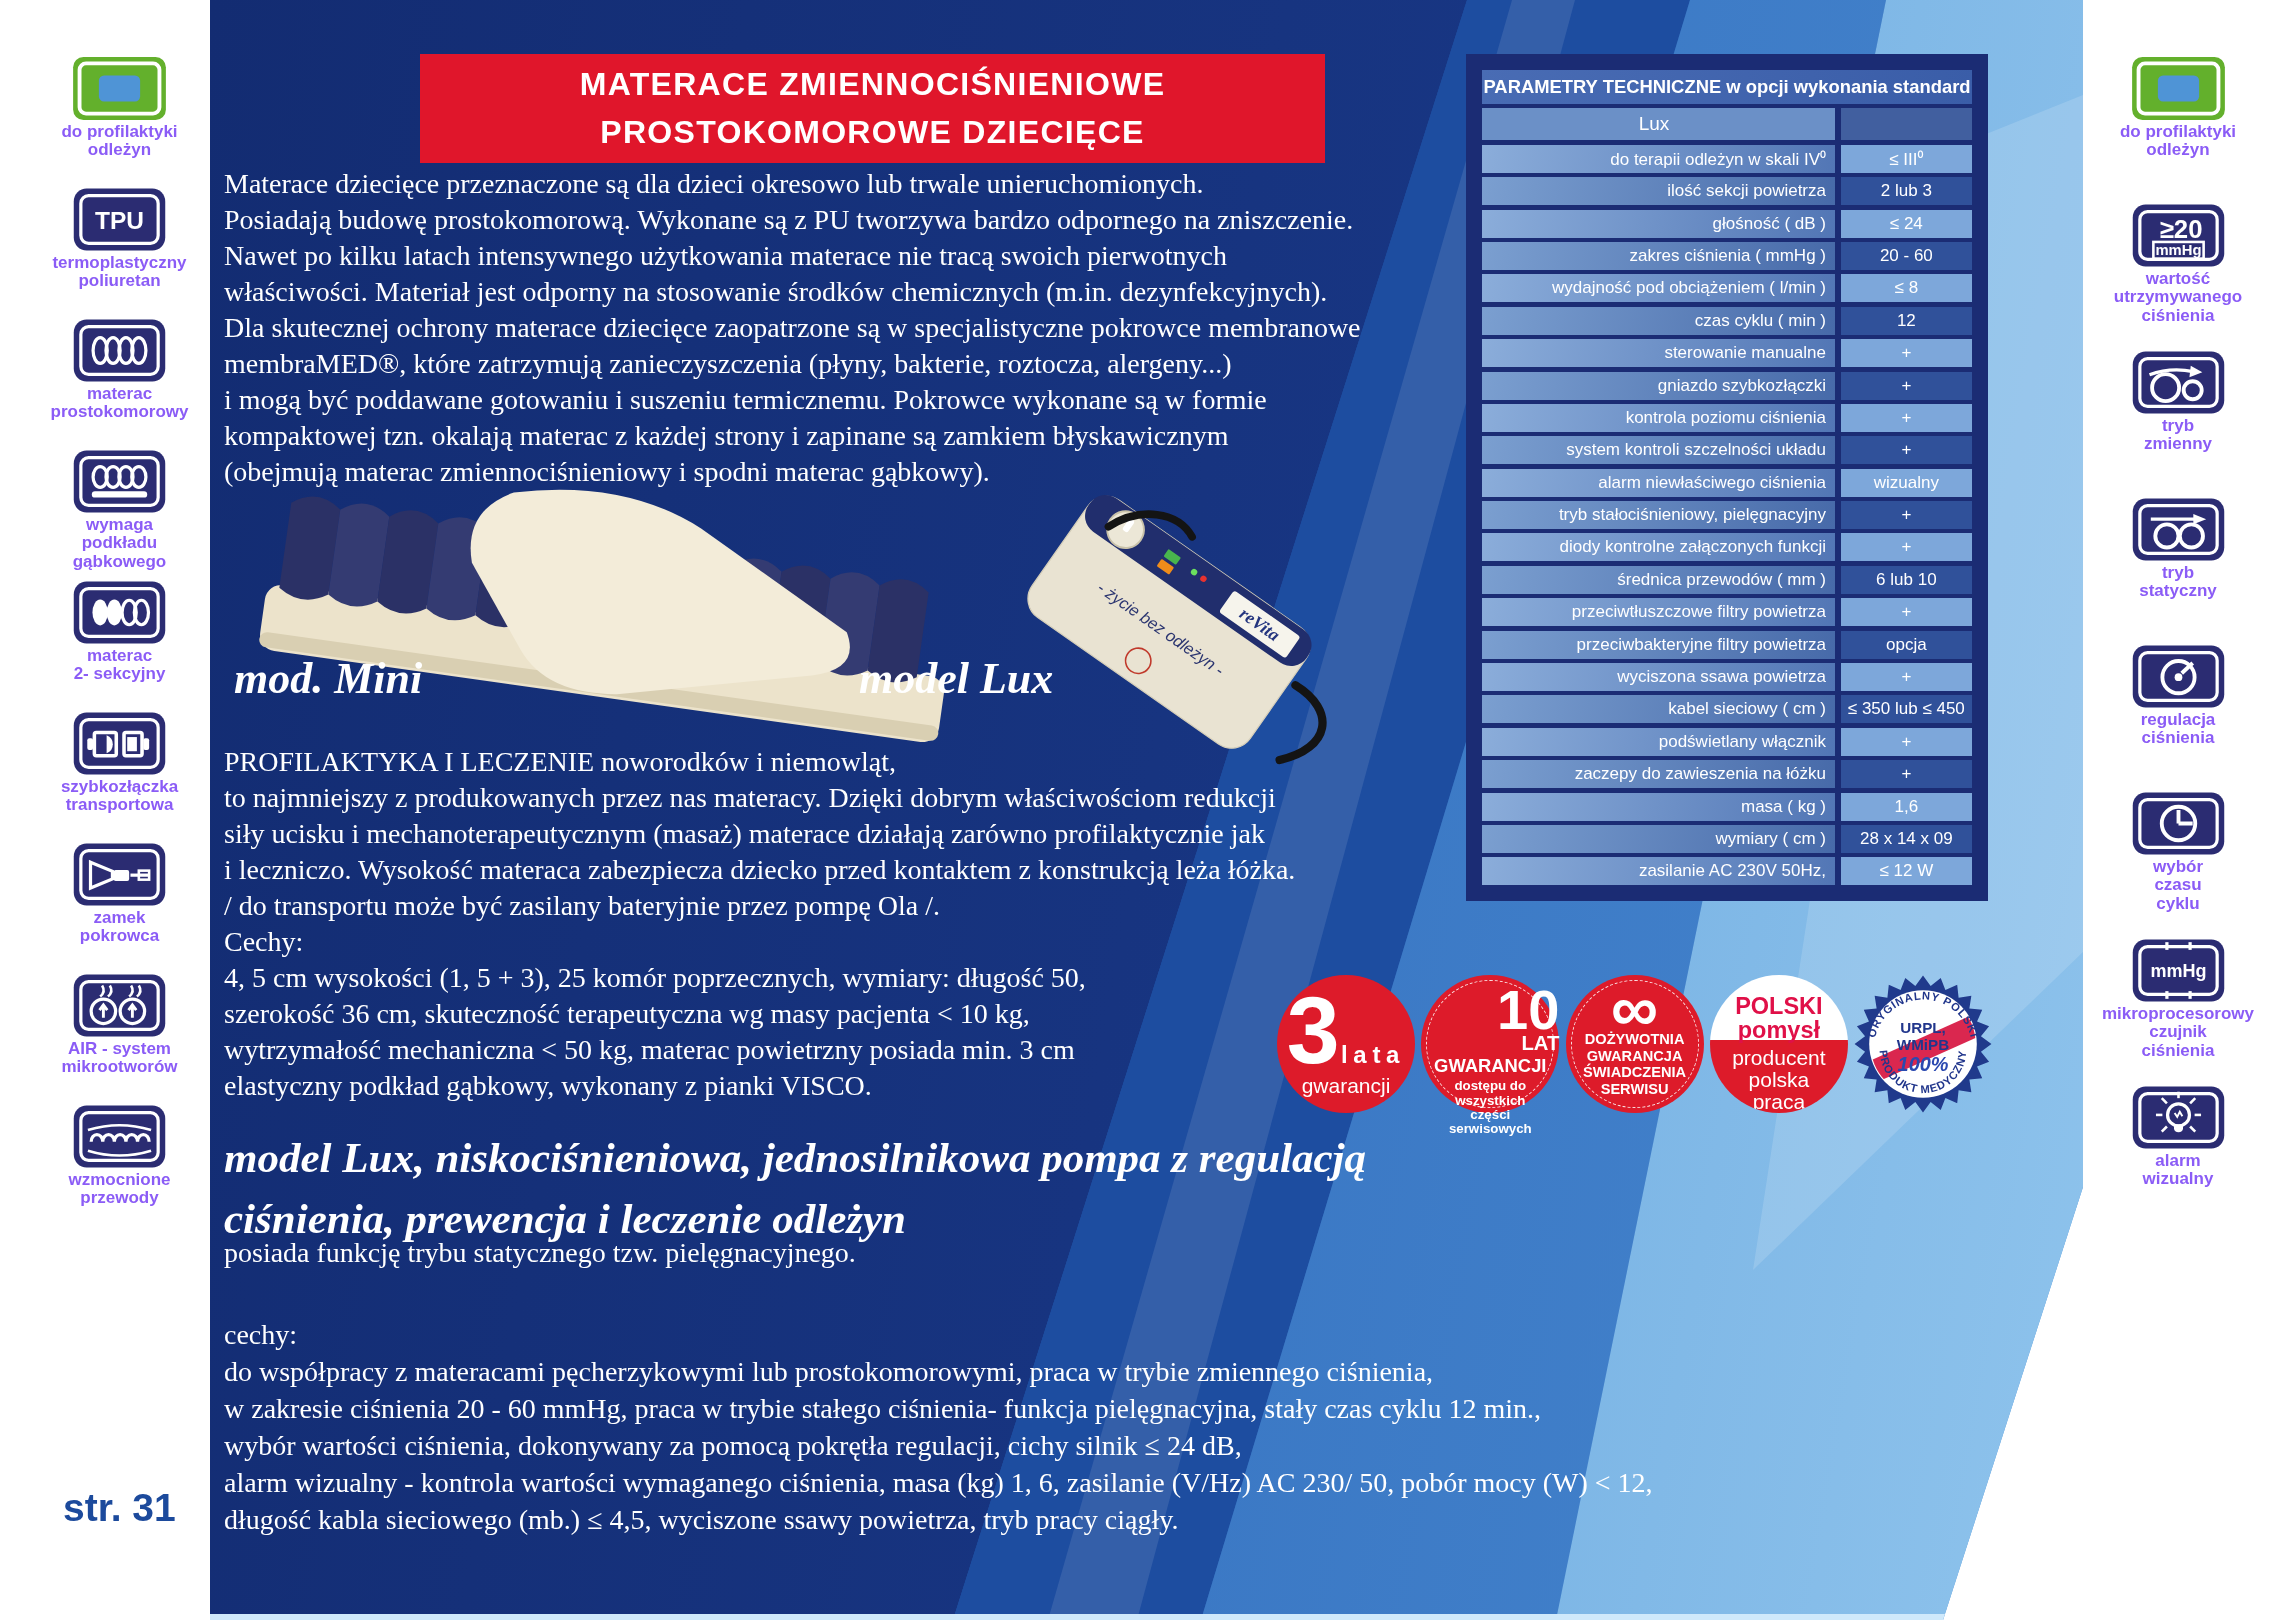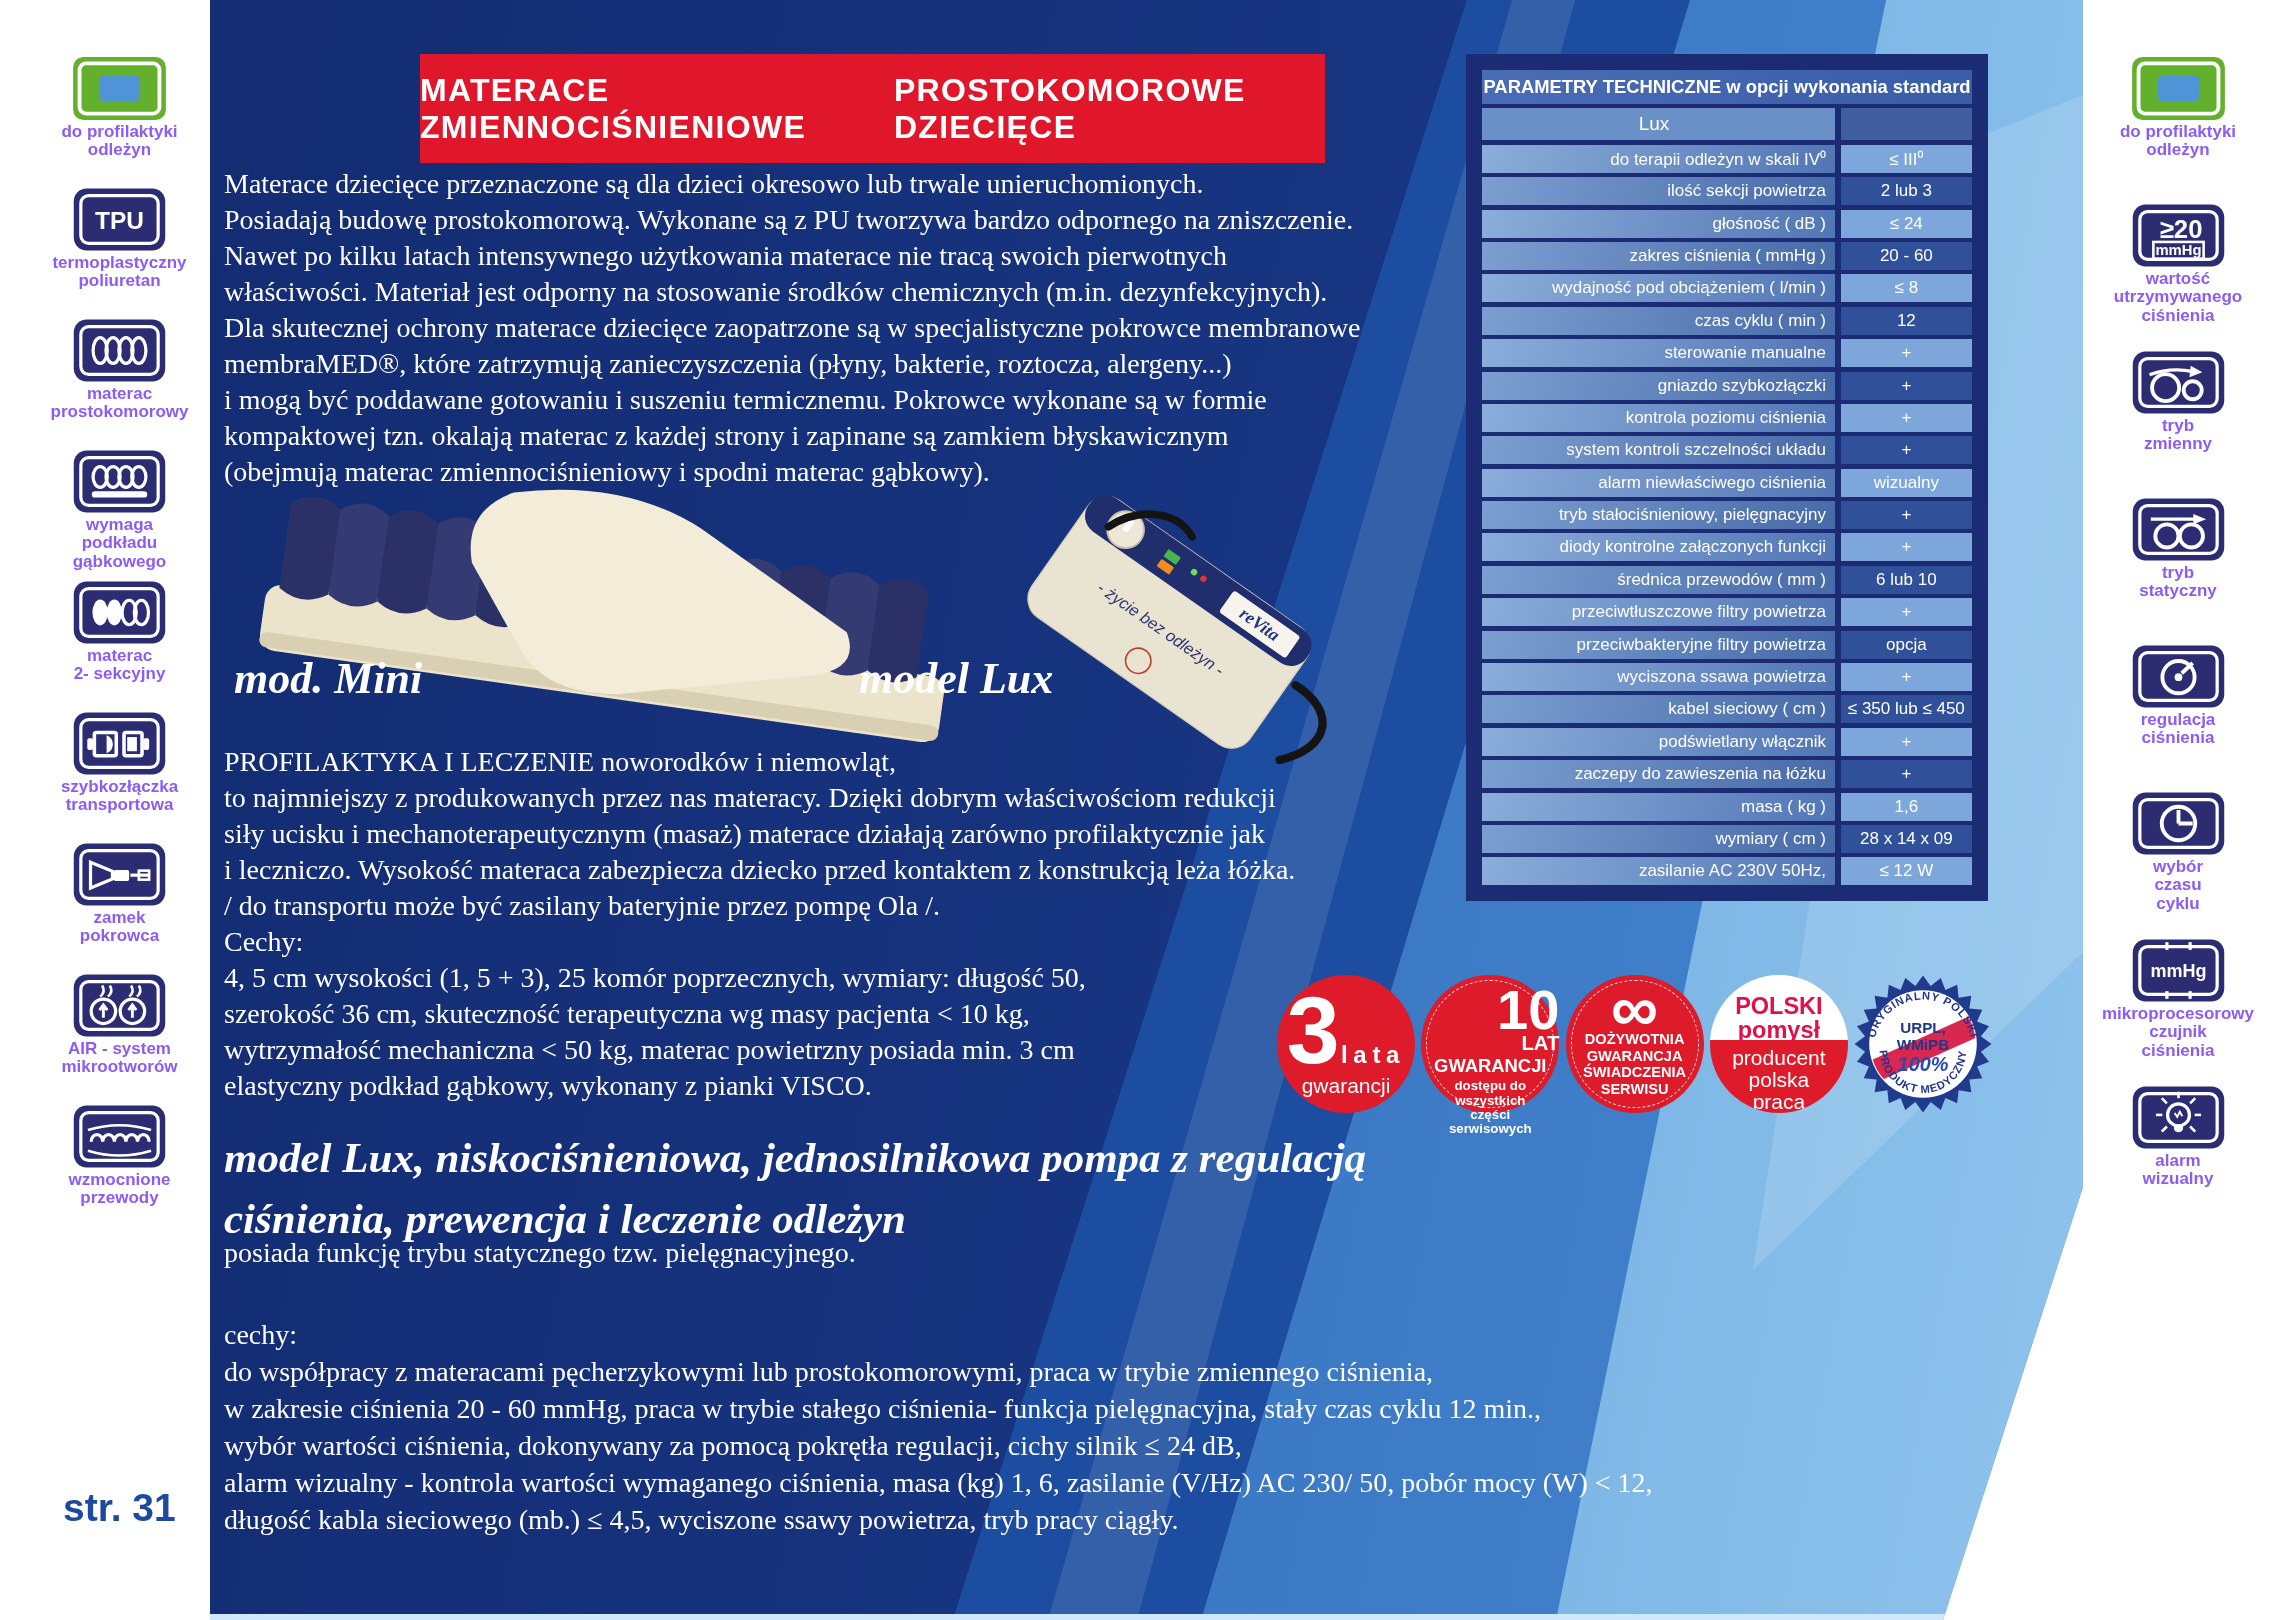--- a/index.html
+++ b/index.html
@@ -24,21 +24,21 @@
   #left-rail{left:30.5px;width:178px;}
   #right-rail{left:2088px;width:180px;}
   .rail-item{display:flex;flex-direction:column;align-items:center;}
   #left-rail .rail-item{height:131px;}
   #right-rail .rail-item{height:147px;}
   .rail-icon svg{width:97px;height:67px;display:block;}
   .rail-caption{margin-top:1.3px;font-weight:bold;font-size:17px;line-height:1.07;color:#8b5cf6;text-align:center;white-space:pre-line;}
 
   
   .banner{position:absolute;left:210px;top:54px;width:905px;height:109px;background:#e0162b;
-    display:flex;flex-direction:row;align-items:center;justify-content:center;gap:10.2px;}
+    display:flex;flex-direction:column;align-items:center;justify-content:center;gap:10.2px;}
   .banner div{color:#fff;font-weight:bold;font-size:32px;letter-spacing:1.3px;}
 
   
   .serif{position:absolute;color:#fff;font-family:"Liberation Serif",serif;white-space:pre-line;}
   .intro{left:14px;top:166px;font-size:28px;line-height:36px;width:1365px;}
   .prof{left:14px;top:744px;font-size:28px;line-height:36px;width:1365px;}
   .lux-heading{left:14px;top:1127px;font-size:43px;line-height:61px;font-style:italic;font-weight:bold;width:1492px;}
   .lux-sub{left:14px;top:1237px;font-size:28px;}
   .features{left:14px;top:1316px;font-size:28px;line-height:37px;width:1651px;}
   .model-label{position:absolute;color:#fff;font-family:"Liberation Serif",serif;font-style:italic;font-weight:bold;font-size:44px;}

